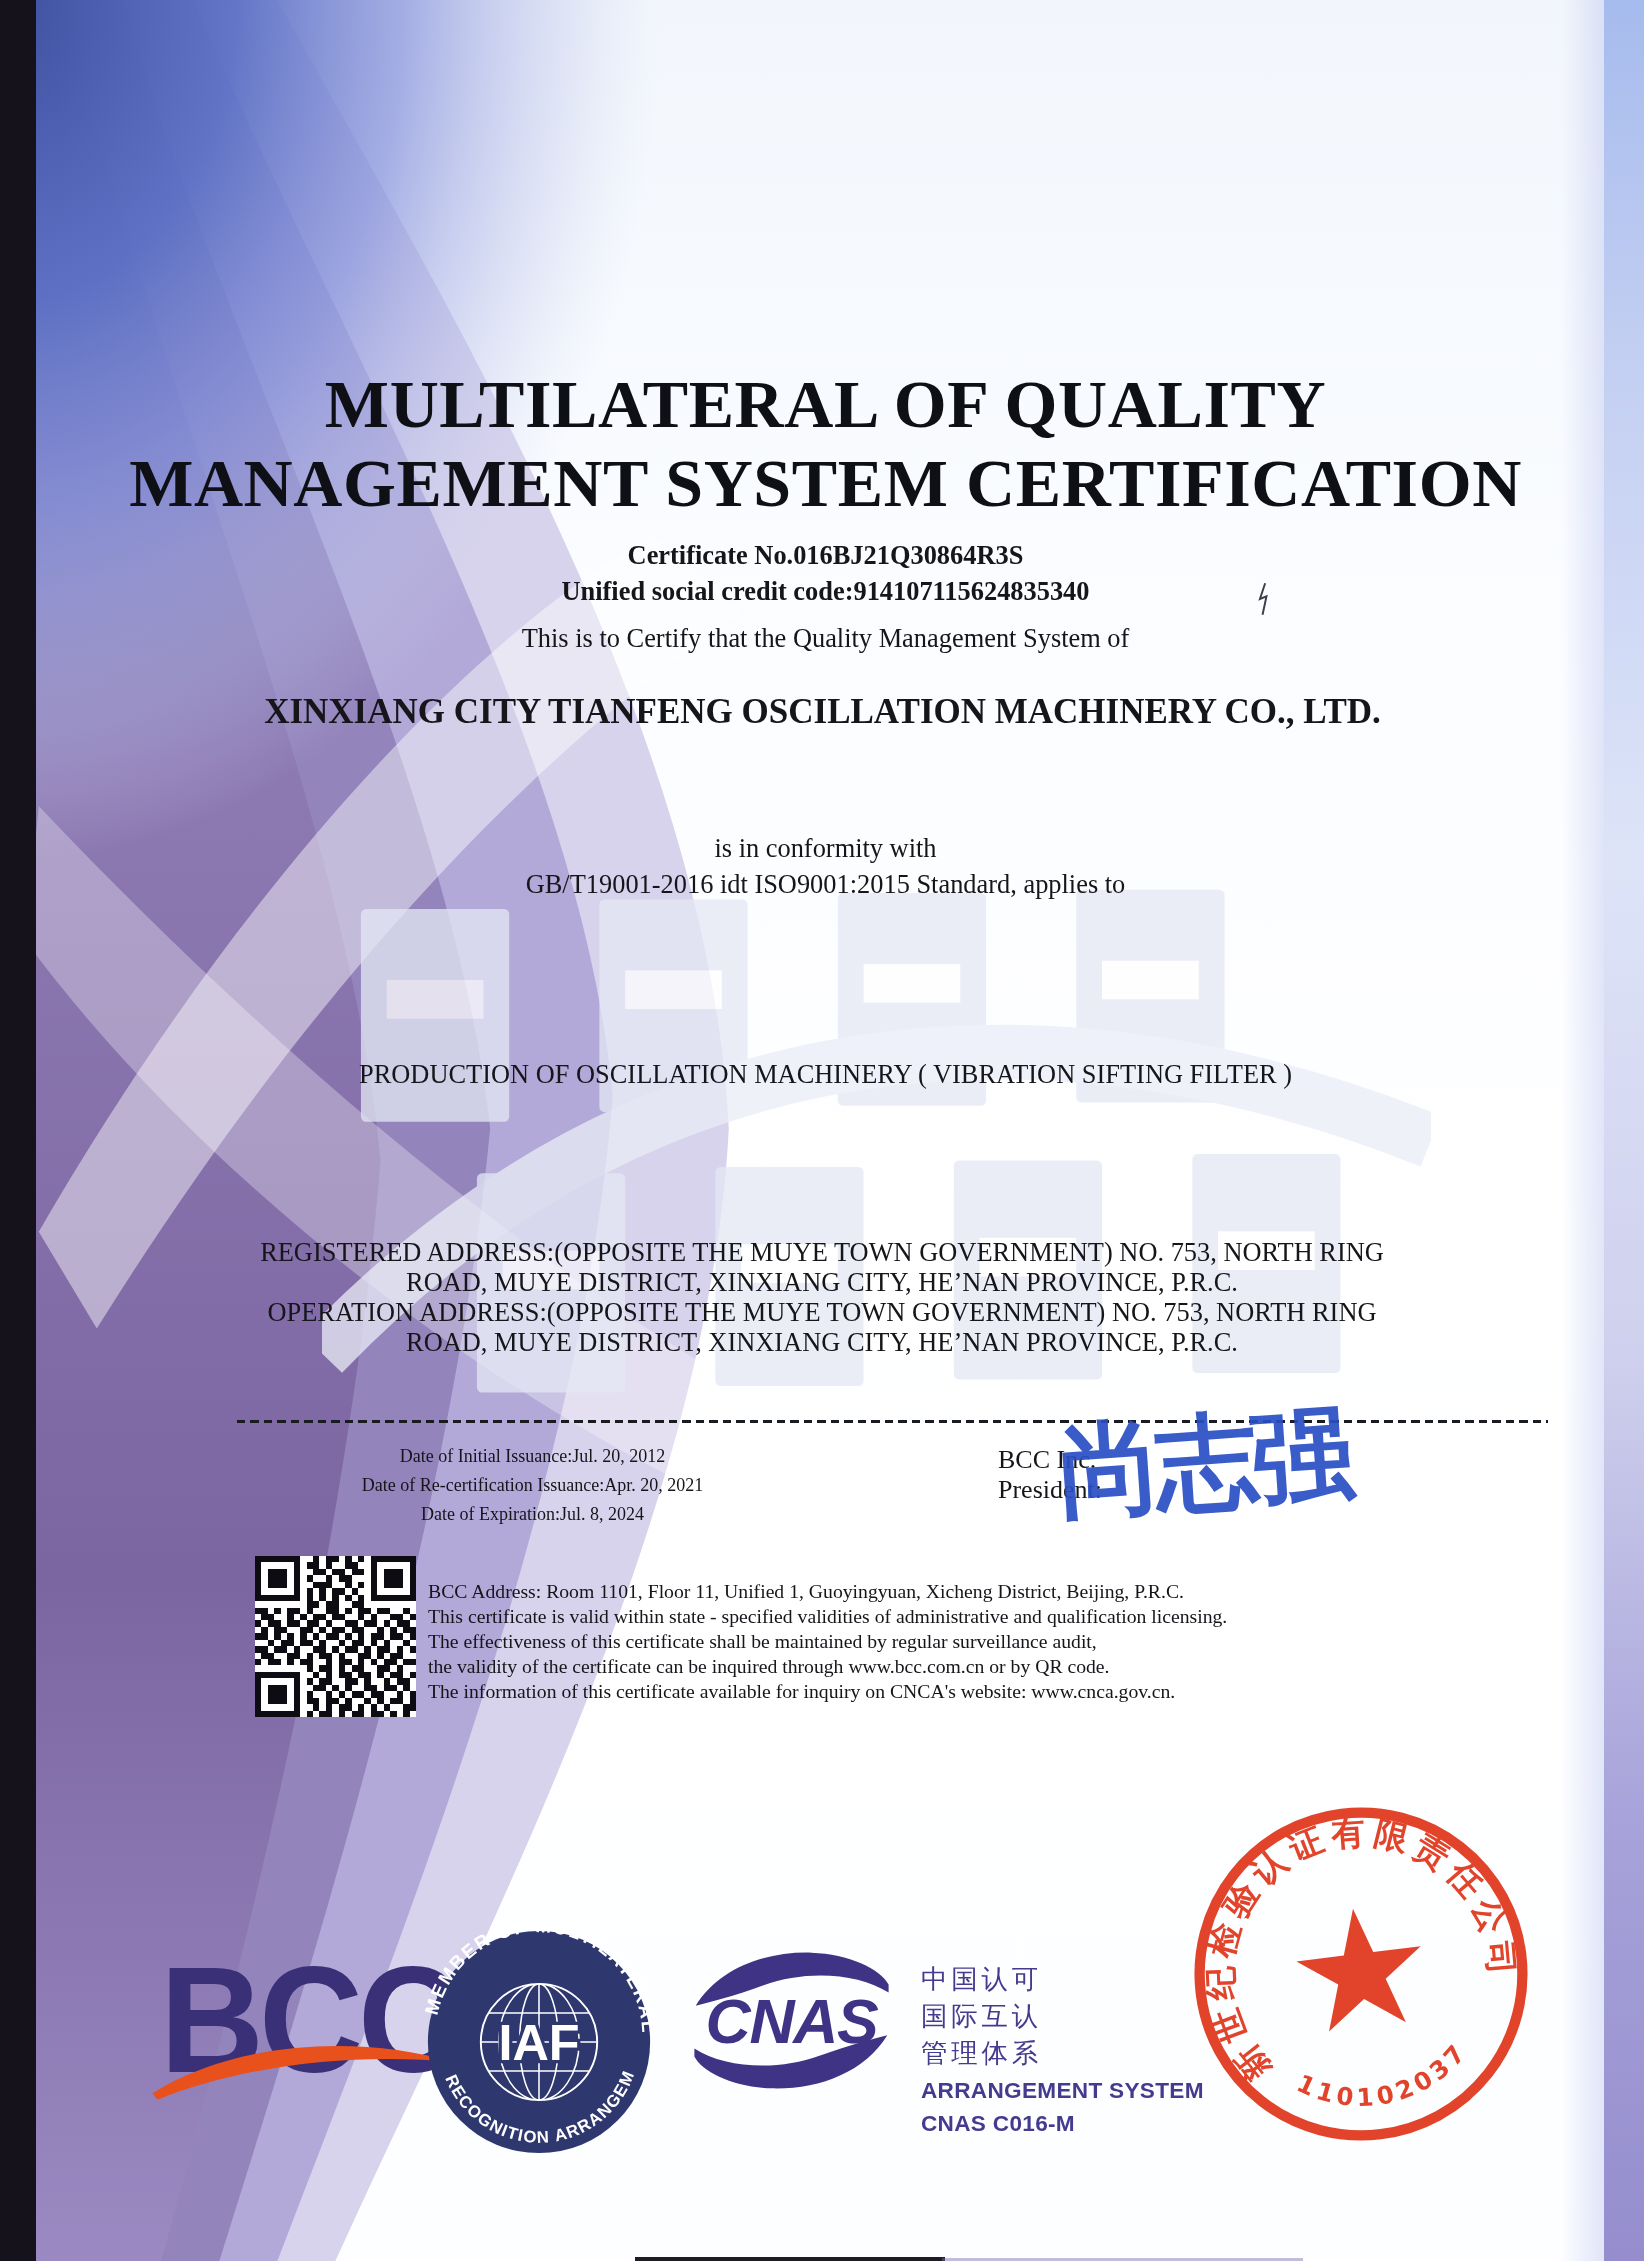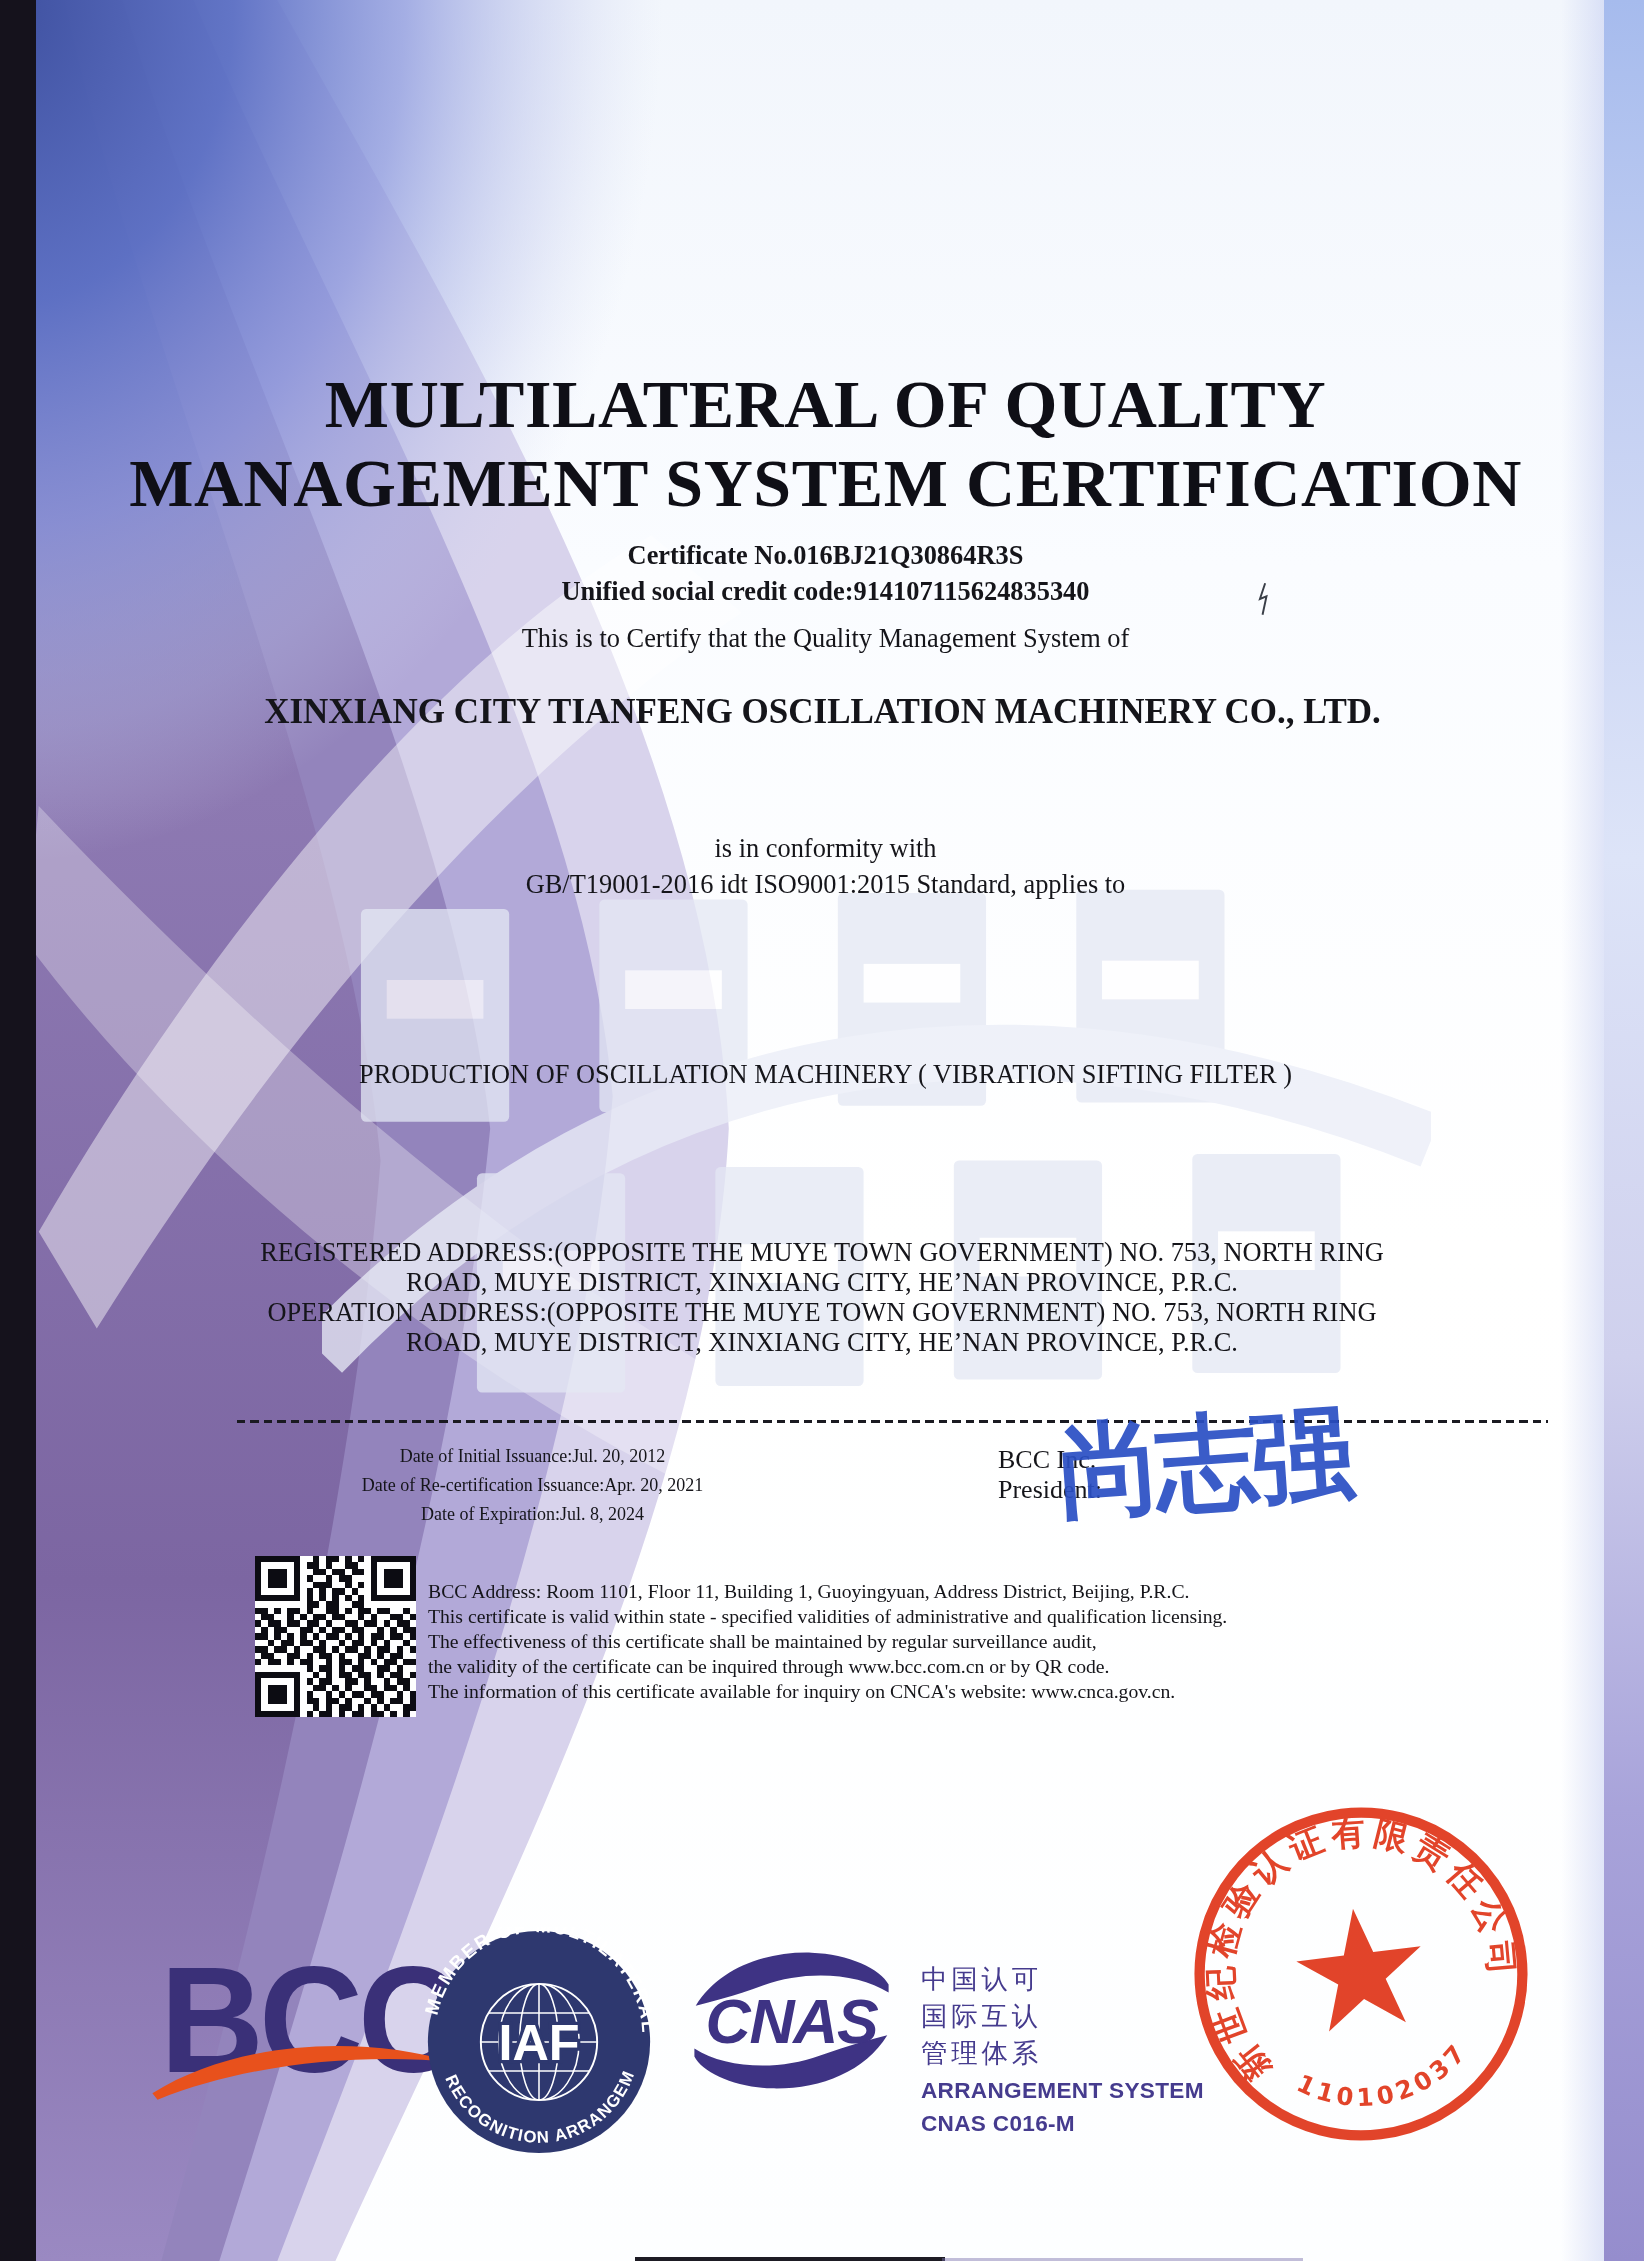--- a/index.html
+++ b/index.html
@@ -771,21 +771,21 @@
       <div class="qm on"></div>
       <div class="qm on"></div>
       <div class="qm"></div>
       <div class="qm on"></div>
       <div class="qm"></div>
       <div class="qm on"></div>
       <div class="qm"></div>
     </div>
 
   <div class="abs fineprint">
-    <div>BCC Address: Room 1101, Floor 11, Building 1, Guoyingyuan, Address District, Beijing, P.R.C.</div>
+    <div>BCC Address: Room 1101, Floor 11, Unified 1, Guoyingyuan, Xicheng District, Beijing, P.R.C.</div>
     <div>This certificate is valid within state - specified validities of administrative and qualification licensing.</div>
     <div>The effectiveness of this certificate shall be maintained by regular surveillance audit,</div>
     <div>the validity of the certificate can be inquired through www.bcc.com.cn or by QR code.</div>
     <div>The information of this certificate available for inquiry on CNCA's website: www.cnca.gov.cn.</div>
   </div>
 
   <svg class="abs pen-mark" width="17" height="34" viewBox="0 0 26 52">
     <path d="M14,2 L6,26 L16,22 L10,50" stroke="#3a3f48" stroke-width="3" fill="none"></path>
   </svg>
 

